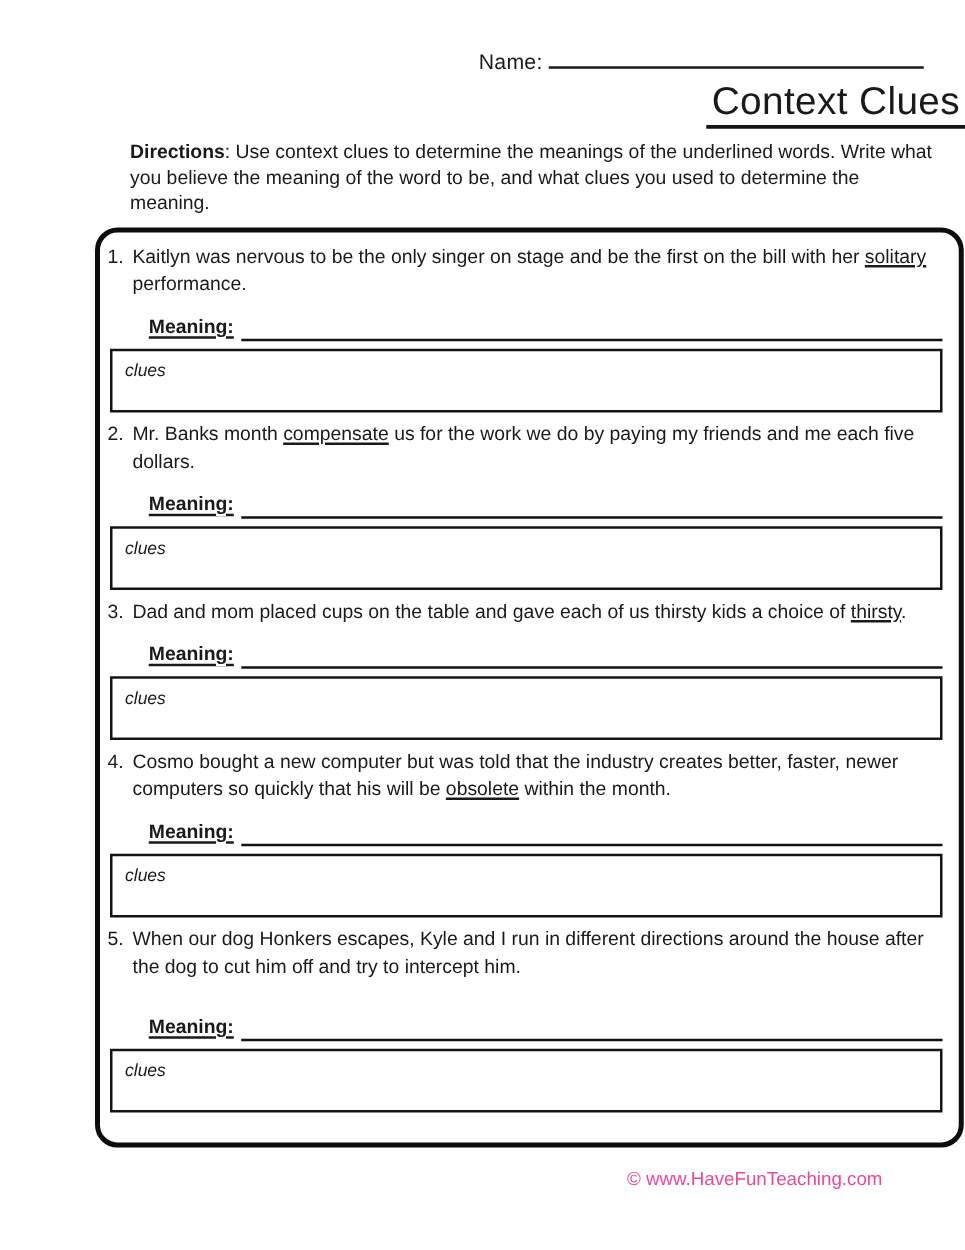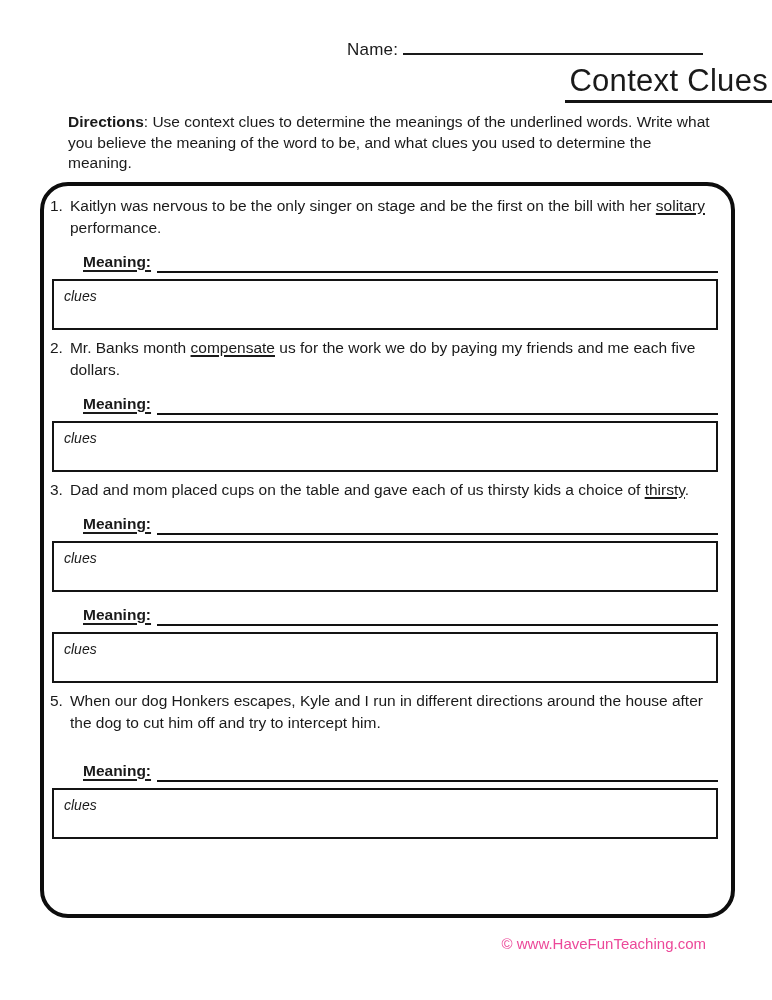--- a/index.html
+++ b/index.html
@@ -5,20 +5,21 @@
   * { margin: 0; padding: 0; box-sizing: border-box; }
   html, body { background: #ffffff; }
   .page {
     position: relative;
     width: 772px;
     height: 1000px;
     background: #ffffff;
     font-family: "Liberation Sans", sans-serif;
     color: #1a1a1a;
     overflow: hidden;
+    padding-left: 36px;
   }
   
   .name-row {
     padding-top: 40px;
     margin-left: 347px;
     font-size: 17px;
     white-space: nowrap;
   }
   .name-label { letter-spacing: 0.2px; }
   .name-line {
@@ -45,21 +46,21 @@
   .directions-label {
     font-weight: bold;
     text-decoration-thickness: 1.5px;
   }
   
   .main-box {
     margin: 8px 0 0 40px;
     width: 695px;
     height: 736px;
     border: 4px solid #0d0d0d;
-    border-radius: 28px;
+    border-radius: 18px;
     padding: 9px 13px 8px 6px;
   }
   .qblock + .qblock { margin-top: 7px; }
   .question {
     font-size: 15.5px;
     line-height: 22px;
     margin-left: 20px;
     text-indent: -20px;
     padding-right: 2px;
   }
@@ -147,20 +148,21 @@
     <div class="qblock qblock-3">
       <div class="question"><span class="qnum">3.</span><span>Dad and mom placed cups on the table and gave each of us thirsty kids a choice of </span><span class="uword">thirsty</span><span>.</span></div>
       <div class="meaning-row">
         <span class="meaning-label">Meaning:</span>
         <span class="write-line"></span>
       </div>
       <div class="clues-box"><span>clues</span></div>
     </div>
 
     <div class="qblock qblock-4">
+      <div class="question"><span class="qnum">4.</span><span>Cosmo bought a new computer but was told that the industry creates better, faster, newer computers so quickly that his will be </span><span class="uword">obsolete</span><span> within the month.</span></div>
       <div class="meaning-row">
         <span class="meaning-label">Meaning:</span>
         <span class="write-line"></span>
       </div>
       <div class="clues-box"><span>clues</span></div>
     </div>
 
     <div class="qblock qblock-5">
       <div class="question"><span class="qnum">5.</span><span>When our dog Honkers escapes, Kyle and I run in different directions around the house after the dog to cut him off and try to intercept him.</span><span class="uword"></span><span></span></div>
       <div class="meaning-row">

